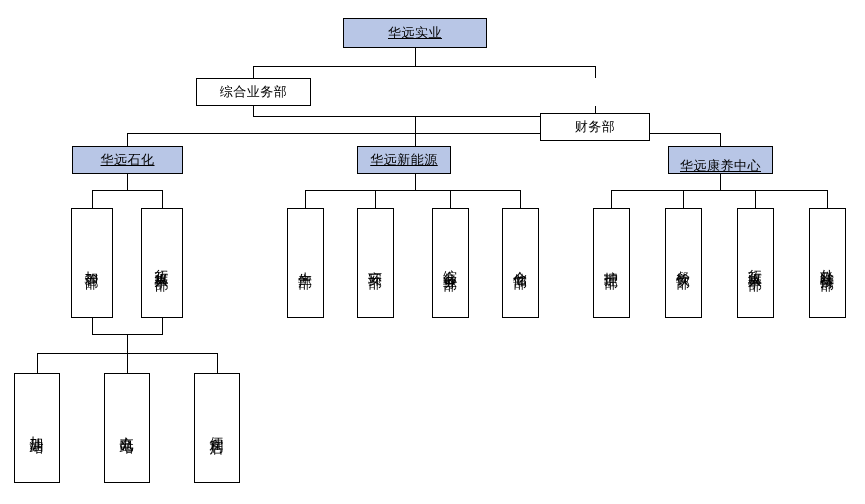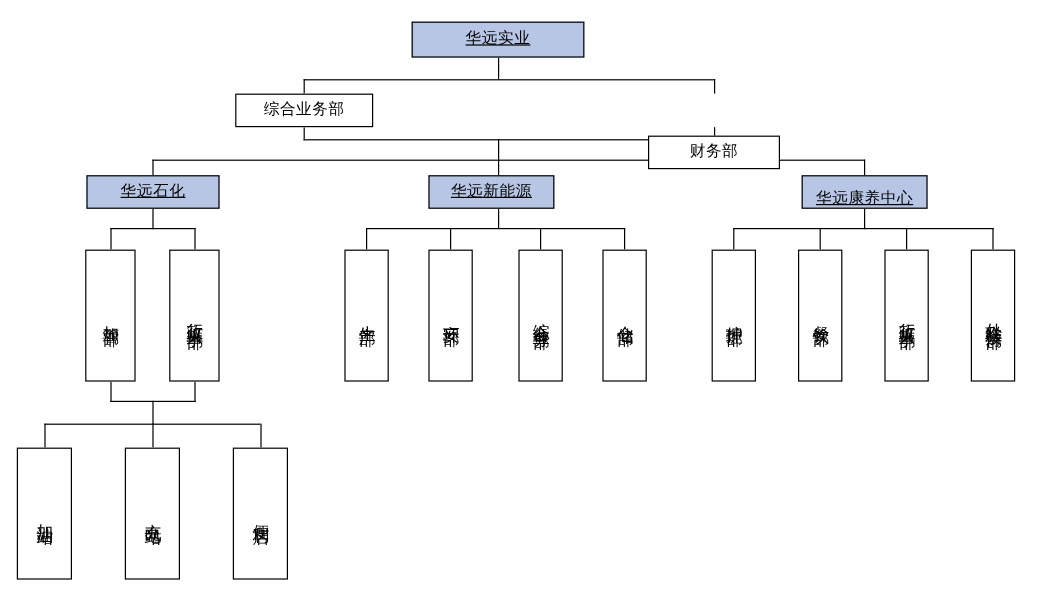--- a/index.html
+++ b/index.html
@@ -119,21 +119,21 @@
   <div class="node horiz" style="left:196px; top:78px; width:115px; height:28px;">
     <span class="label">综合业务部</span>
   </div>
   <div class="node horiz" style="left:540px; top:69px; width:110px; height:28px;margin-top:44px;">
     <span class="label">财务部</span>
   </div>
 
   <div class="node horiz fill-blue" style="left:72px; top:146px; width:111px; height:28px;">
     <span class="label">华远石化</span>
   </div>
-  <div class="node horiz fill-blue" style="left:357px; top:146px; width:105px; height:28px;">
+  <div class="node horiz fill-blue" style="left:357px; top:146px; width:94px; height:28px;">
     <span class="label">华远新能源</span>
   </div>
   <div class="node horiz fill-blue" style="left:668px; top:146px; width:105px; height:28px;align-items:flex-end;">
     <span class="label">华远康养中心</span>
   </div>
 
   <div class="node vert" style="left:71px; top:208px; width:42px; height:110px;">
     <span class="label">加管部</span>
   </div>
   <div class="node vert" style="left:141px; top:208px; width:42px; height:110px;">

